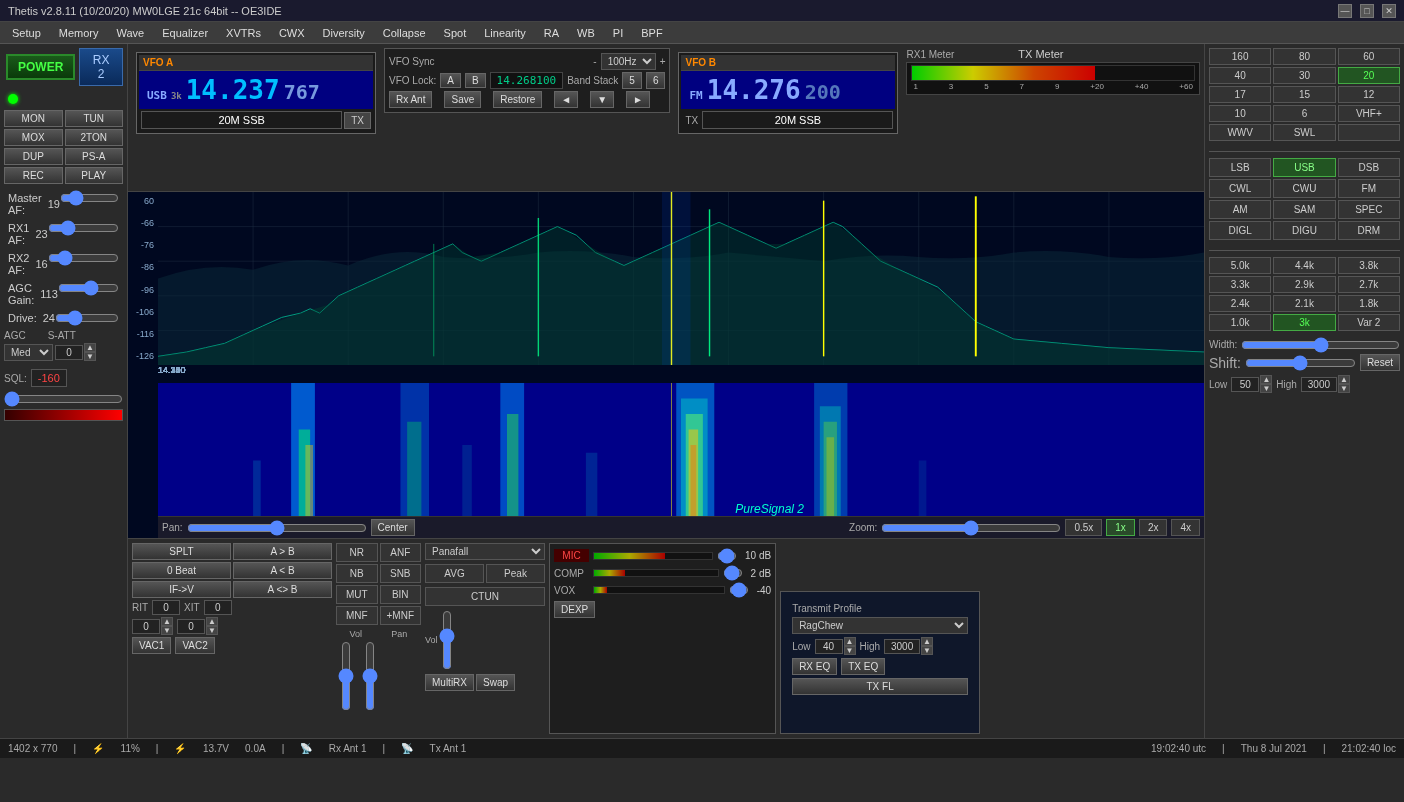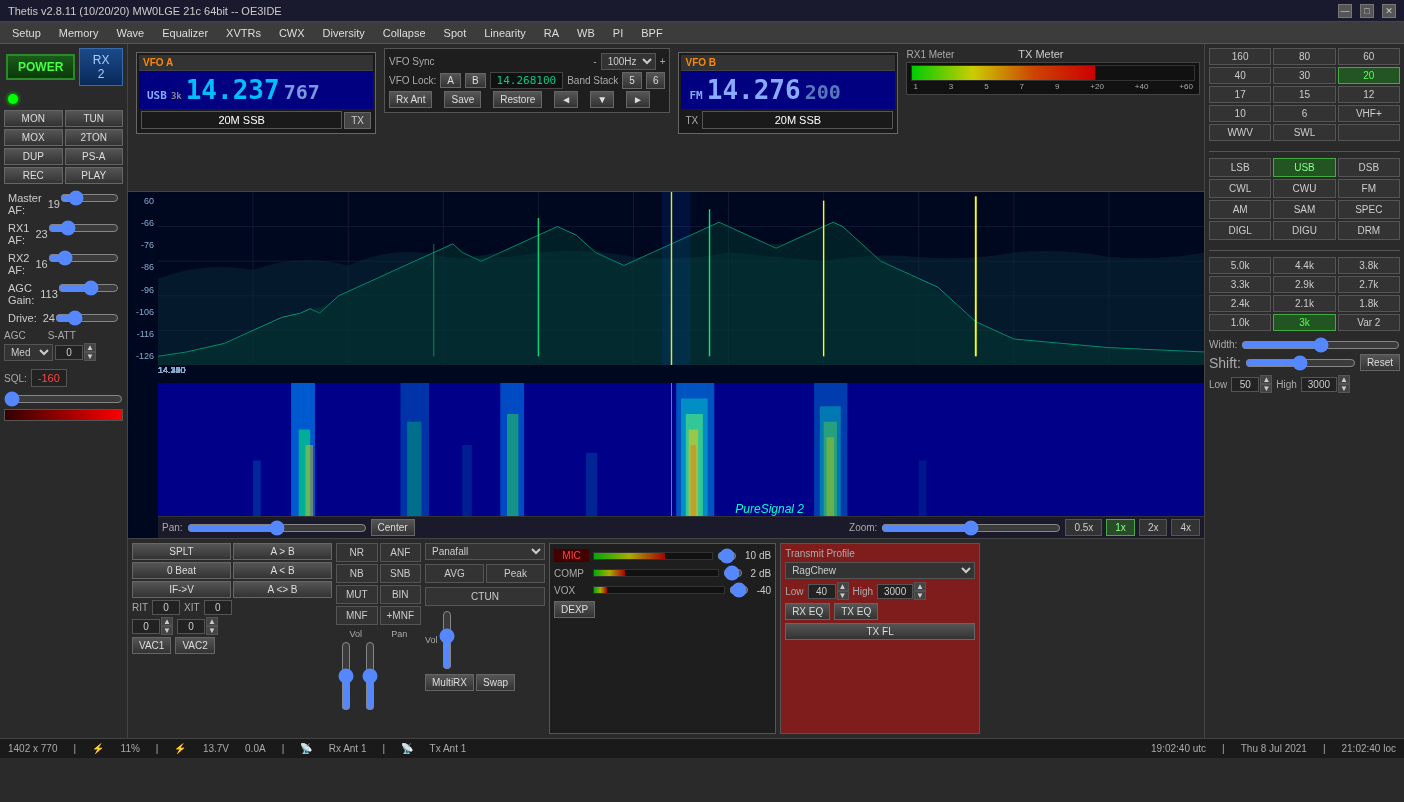--- a/index.html
+++ b/index.html
@@ -815,21 +815,21 @@
               <div class="level-bar-fill" style="width:10%;"></div>
             </div>
             <input type="range" min="-100" max="0" value="-40" style="width: 20px;">
             <span style="font-size:10px;color:#ccc;margin-left:4px;">-40</span>
           </div>
           <div class="knob-row">
             <button class="btn">DEXP</button>
           </div>
         </div>
 
-        <div style="display:flex;flex-direction:column;gap:3px;border:1px solid #555;padding:4px;background:#7f1d1d;min-width:200px;">
+        <div style="display:flex;flex-direction:column;gap:3px;border:1px solid #555;padding:11px;background:#0f172a;min-width:200px;margin-top:48px;">
           <span style="font-size:10px;color:#aaa;">Transmit Profile</span>
           <select class="dark-select" style="width:100%;">
             <option>RagChew</option>
             <option>DX</option>
             <option>Contest</option>
           </select>
           <div class="row-flex" style="gap:4px;">
             <span style="font-size:10px;color:#aaa;">Low</span>
             <div class="spinbox">
               <input class="dark-input" value="40" style="">

